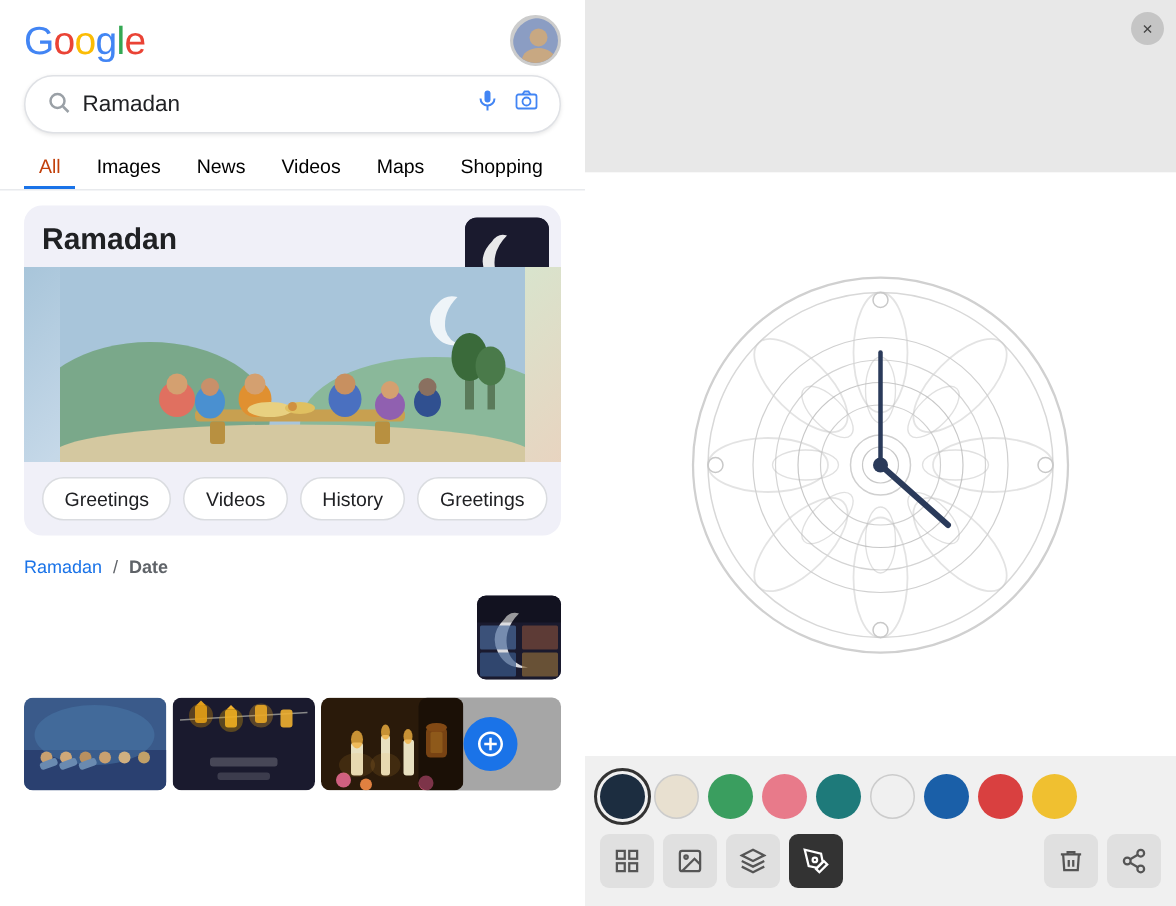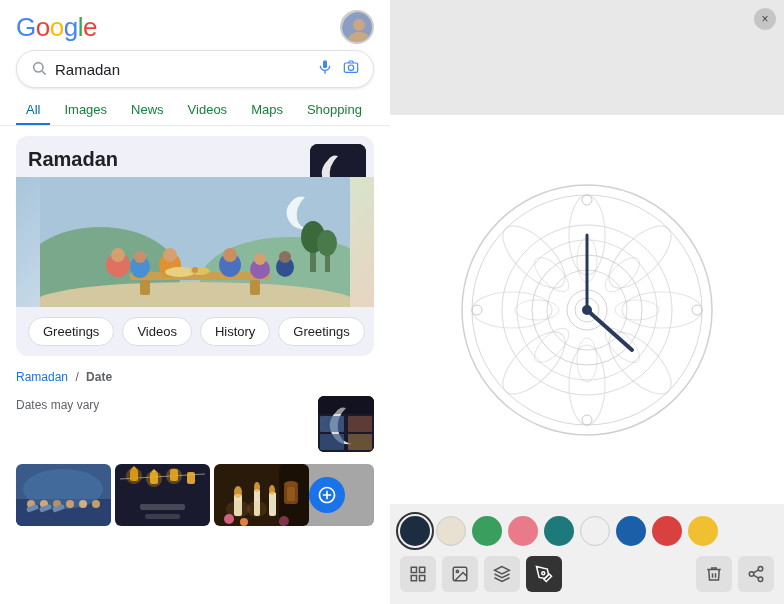--- a/index.html
+++ b/index.html
@@ -83,27 +83,27 @@
     .nav-tabs {
       display: flex;
       align-items: center;
       padding: 0 16px;
       border-bottom: 1px solid #e8eaed;
       gap: 4px;
     }
     .nav-tab {
       padding: 6px 10px;
       font-size: 13px;
-      color: #15803d;
+      color: #000000;
       cursor: pointer;
       border-bottom: 2px solid transparent;
       white-space: nowrap;
     }
     .nav-tab.active {
-      color: #0369a1;
+      color: #c2410c;
       border-bottom: 2px solid #1a73e8;
     }
 
     
     .knowledge-card {
       margin: 10px 16px;
       border-radius: 12px;
       background: #f0f0f8;
       overflow: hidden;
       position: relative;
@@ -463,21 +463,20 @@
   </div>
 
   <div class="breadcrumb">
     <a>Ramadan</a>
     <span class="sep">/</span>
     <strong>Date</strong>
   </div>
 
   <div class="date-info">
     <div class="date-text-block">
-      <div class="date-sub">Dates may vary</div>
     </div>
     <div class="date-thumbnail">
       <svg width="56" height="56" viewBox="0 0 56 56">
         <rect width="56" height="56" fill="#1a1a2e"></rect>
         <path d="M28 12 Q18 22 20 34 Q22 46 34 48 Q20 50 14 38 Q8 26 18 16 Q22 10 28 12Z" fill="#fff" opacity="0.85"></path>
         <rect x="0" y="0" width="56" height="18" fill="rgba(0,0,0,0.3)"></rect>
 
         <rect x="2" y="20" width="24" height="16" rx="1" fill="#4a6a9a" opacity="0.7"></rect>
         <rect x="30" y="20" width="24" height="16" rx="1" fill="#7a4a3a" opacity="0.7"></rect>
         <rect x="2" y="38" width="24" height="16" rx="1" fill="#3a5a8a" opacity="0.7"></rect>

